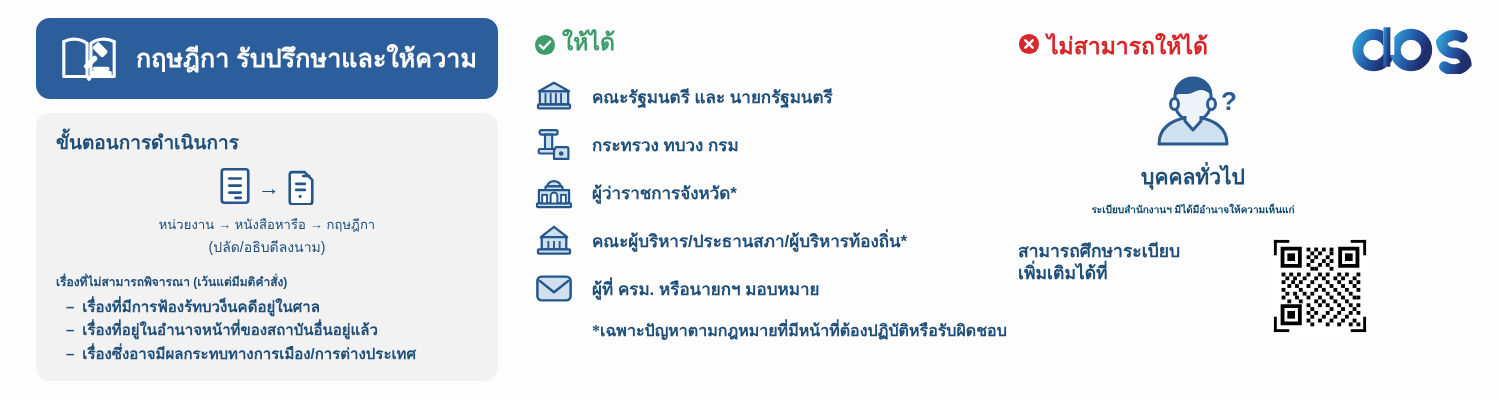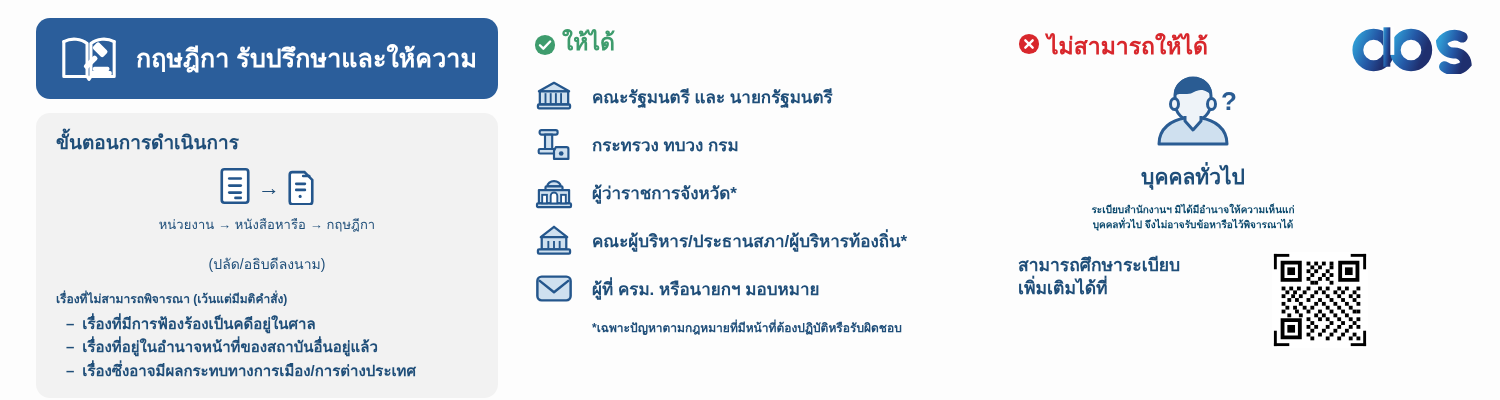--- a/index.html
+++ b/index.html
@@ -85,21 +85,21 @@
   }
   .flow-label {
     font-size: 13px;
     color: #1f4e79;
     margin-top: 3px;
     letter-spacing: .1px;
   }
   .flow-sublabel {
     font-size: 14px;
     color: #1f4e79;
-    margin-top: 18px;
+    margin-top: 1px;
   }
   .excl-heading {
     font-size: 12px;
     font-weight: bold;
     color: #1f4e79;
     margin: 14px 0 4px 0;
   }
   .excl-list {
     list-style: none;
     margin: 0;
@@ -151,24 +151,25 @@
     display: flex;
     align-items: center;
     justify-content: center;
   }
   .allow-label {
     font-size: 17px;
     font-weight: bold;
     color: #1f4e79;
   }
   .mid-footnote {
-    font-size: 12px;
+    font-size: 16px;
     font-weight: bold;
     color: #1f4e79;
     margin: 6px 0 0 58px;
+    font-family: Liberation Serif, serif;
   }
 
   
   .right-col {
     position: absolute;
     left: 1018px;
     top: 28px;
     width: 350px;
     text-align: center;
   }
@@ -298,21 +299,21 @@
           </span>
         </div>
         <div class="flow-label">หน่วยงาน → หนังสือหารือ → กฤษฎีกา</div>
         <div class="flow-sublabel">(ปลัด/อธิบดีลงนาม)</div>
       </div>
 
       <div class="excl-heading">เรื่องที่ไม่สามารถพิจารณา (เว้นแต่มีมติคำสั่ง)</div>
       <ul class="excl-list">
         <li>
           <span class="excl-dash">–</span>
-          <span>เรื่องที่มีการฟ้องร้องเป็นคดีอยู่ในศาล</span>
+          <span>เรื่องที่มีการฟ้องร้ทบวง็นคดีอยู่ในศาล</span>
         </li>
         <li>
           <span class="excl-dash">–</span>
           <span>เรื่องที่อยู่ในอำนาจหน้าที่ของสถาบันอื่นอยู่แล้ว</span>
         </li>
         <li>
           <span class="excl-dash">–</span>
           <span>เรื่องซึ่งอาจมีผลกระทบทางการเมือง/การต่างประเทศ</span>
         </li>
       </ul>
@@ -439,21 +440,20 @@
         <ellipse cx="66.5" cy="32" rx="4" ry="5.5" fill="#eef3f8" stroke="#2a5c93" stroke-width="3"></ellipse>
         <path d="M14 72 C14 56 27 48 40 46 L48 56 L56 46 C69 48 82 56 82 72 Z" fill="#cfe0ef" stroke="#2a5c93" stroke-width="3" stroke-linejoin="round"></path>
         <path d="M40 44 v5 l8 9 l8 -9 v-5" fill="#eef3f8" stroke="#2a5c93" stroke-width="3" stroke-linejoin="round"></path>
         <text x="76" y="38" font-family="'Liberation Sans', sans-serif" font-size="26" font-weight="bold" fill="#2a5c93">?</text>
       </svg>
     </div>
 
     <div class="person-title">บุคคลทั่วไป</div>
     <div class="person-desc">
       <div>ระเบียบสำนักงานฯ มิได้มีอำนาจให้ความเห็นแก่</div>
-      <div>บุคคลทั่วไป จึงไม่อาจรับข้อหารือไว้พิจารณาได้</div>
     </div>
 
     <div class="study-block">
       <div class="study-texts">
         <div class="study-heading">
           <div>สามารถศึกษาระเบียบ</div>
           <div>เพิ่มเติมได้ที่</div>
         </div>
       </div>
       <div class="qr-box">

